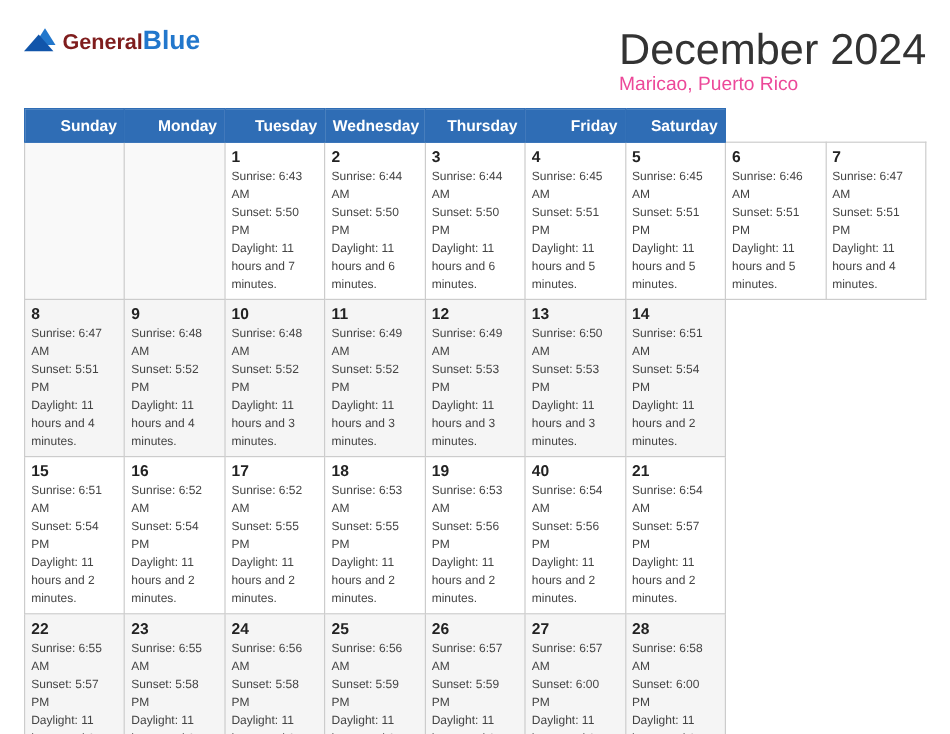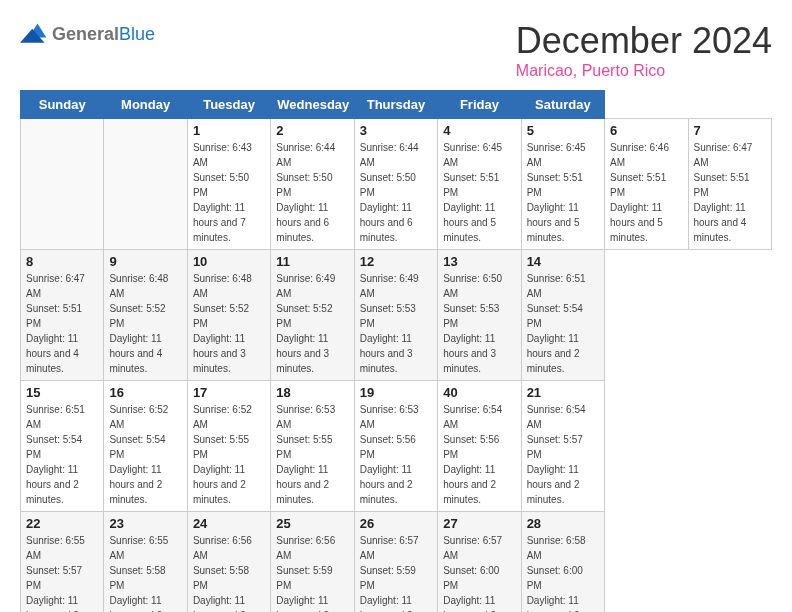--- a/index.html
+++ b/index.html
@@ -17,25 +17,25 @@
       margin-bottom: 10px;
     }
     .logo {
       display: flex;
       align-items: center;
       gap: 4px;
     }
     .logo-text-general {
       font-size: 18px;
       font-weight: bold;
-      color: #737373;
+      color: #7f1d1d;
     }
     .logo-text-blue {
-      font-size: 18px;
-      font-weight: normal;
+      font-size: 22px;
+      font-weight: bold;
       color: #2277cc;
     }
     .logo-icon {
       width: 28px;
       height: 28px;
     }
     .title-area {
       text-align: left;
     }
     .month-title {
@@ -48,21 +48,21 @@
       color: #ec4899;
     }
     .calendar-table {
       width: 100%;
       border-collapse: collapse;
       table-layout: fixed;
     }
     .calendar-table th {
       background-color: #2f6db5;
       color: #fff;
-      text-align: center;
+      text-align: right;
       padding: 6px 6px;
       font-size: 13px;
       border: 1px solid #2f6db5;
     }
     .calendar-table td {
       border: 1px solid #ccc;
       vertical-align: top;
       padding: 4px 5px;
       font-size: 10px;
       color: #333;

